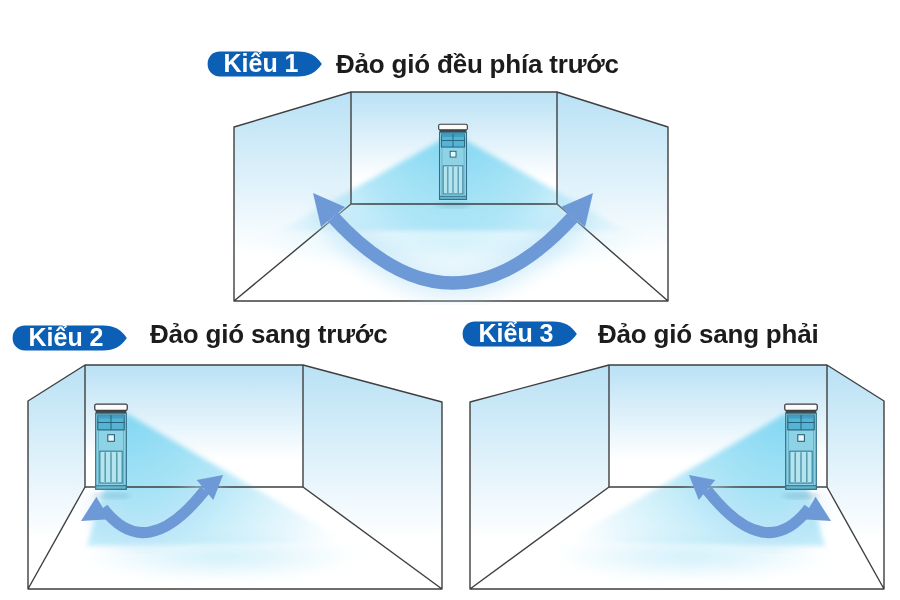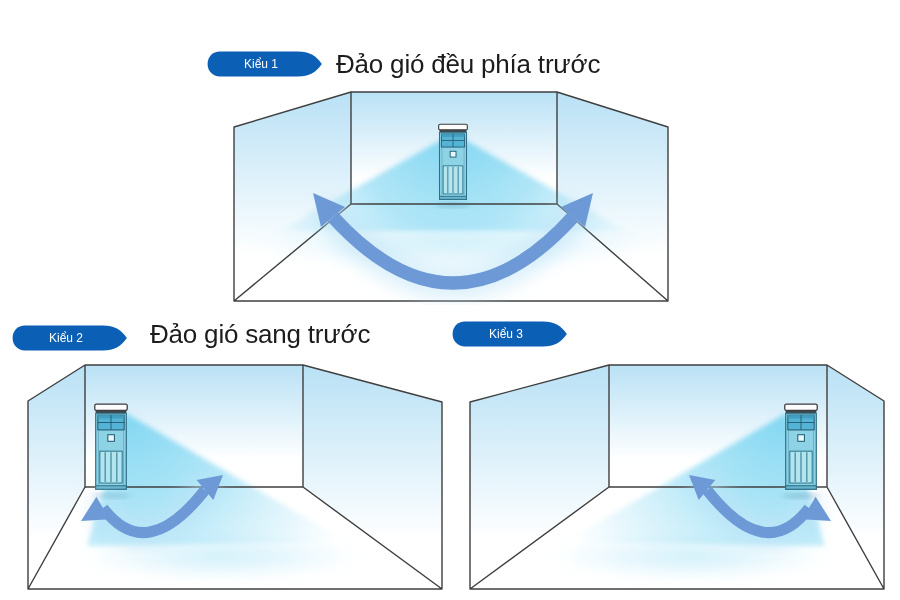--- a/index.html
+++ b/index.html
@@ -6,24 +6,24 @@
   #stage{
     position:relative;width:900px;height:600px;overflow:hidden;
     background:var(--page_bg,#ffffff);
     font-family:"Liberation Sans",sans-serif;
   }
   .badge{position:absolute;width:118px;height:26px;}
   .badge-bg{position:absolute;left:0;top:0;width:100%;height:100%;display:block;}
   .badge-text{
     position:absolute;left:0;right:10px;top:0;bottom:1px;
     display:flex;align-items:center;justify-content:center;
-    color:var(--badge_text,#fff);font-size:12px;font-weight:400;letter-spacing:0;
+    color:var(--badge_text,#fff);font-size:25px;font-weight:700;letter-spacing:0;
   }
   .panel-label{
-    position:absolute;font-size:26px;line-height:30px;font-weight:400;
+    position:absolute;font-size:26px;line-height:30px;font-weight:700;
     color:var(--label_color,#1c1c1c);letter-spacing:-0.2px;white-space:nowrap;
   }
   .room{position:absolute;display:block;}
 </style>
 </head>
 <body>
 
 <svg width="0" height="0" style="position:absolute" aria-hidden="true">
   <defs>
     <linearGradient id="wallGrad" x1="0" y1="0" x2="0" y2="1">
@@ -127,26 +127,27 @@
     <ellipse cx="86" cy="134" rx="19" ry="2.4" fill="#2e6c84" opacity="0.25" filter="url(#soft2)"></ellipse>
     <use href="#acunit" x="69" y="39" width="34" height="94"></use>
     <g>
       <path d="M78,146 Q121,203 180,128" fill="none" style="stroke:var(--arrow_glow)" stroke-width="28" stroke-linecap="round" opacity="0.55" filter="url(#soft9)"></path>
       <path d="M78,146 Q121,203 180,128" fill="none" style="stroke:var(--arrow_blue)" stroke-width="11"></path>
       <polygon points="56,159 71.4,134.8 84.6,157.2" style="fill:var(--arrow_blue)"></polygon>
       <polygon points="198,113 188.3,138 171.7,118" style="fill:var(--arrow_blue)"></polygon>
     </g>
   </svg>
 
-  <div class="badge" style="left:452px;top:321px">
+  <div class="badge" style="left:462px;top:321px">
     <svg class="badge-bg" viewBox="0 0 118 26" preserveAspectRatio="none">
       <path d="M13,0.6 H91 C102,0.6 109,4.5 114.8,13 C109,21.5 102,25.4 91,25.4 H13 C5.5,25.4 0.6,20 0.6,13 C0.6,6 5.5,0.6 13,0.6 Z" style="fill:var(--badge_blue)"></path>
     </svg>
     <span class="badge-text">Kiểu 3</span>
   </div>
+  <div class="panel-label" style="left:598px;top:319px">Đảo gió sang phải</div>
 
   <svg class="room" style="left:467px;top:362px" width="420" height="229" viewBox="0 0 420 229">
     <defs>
       <radialGradient id="cone3" gradientUnits="userSpaceOnUse" cx="101" cy="51" r="245">
         <stop offset="0" style="stop-color:var(--cone_blue);stop-opacity:0.95"></stop>
         <stop offset="0.45" style="stop-color:var(--cone_blue);stop-opacity:0.6"></stop>
         <stop offset="0.8" style="stop-color:var(--cone_mid);stop-opacity:0.26"></stop>
         <stop offset="1" style="stop-color:var(--cone_mid);stop-opacity:0"></stop>
       </radialGradient>
     </defs>

